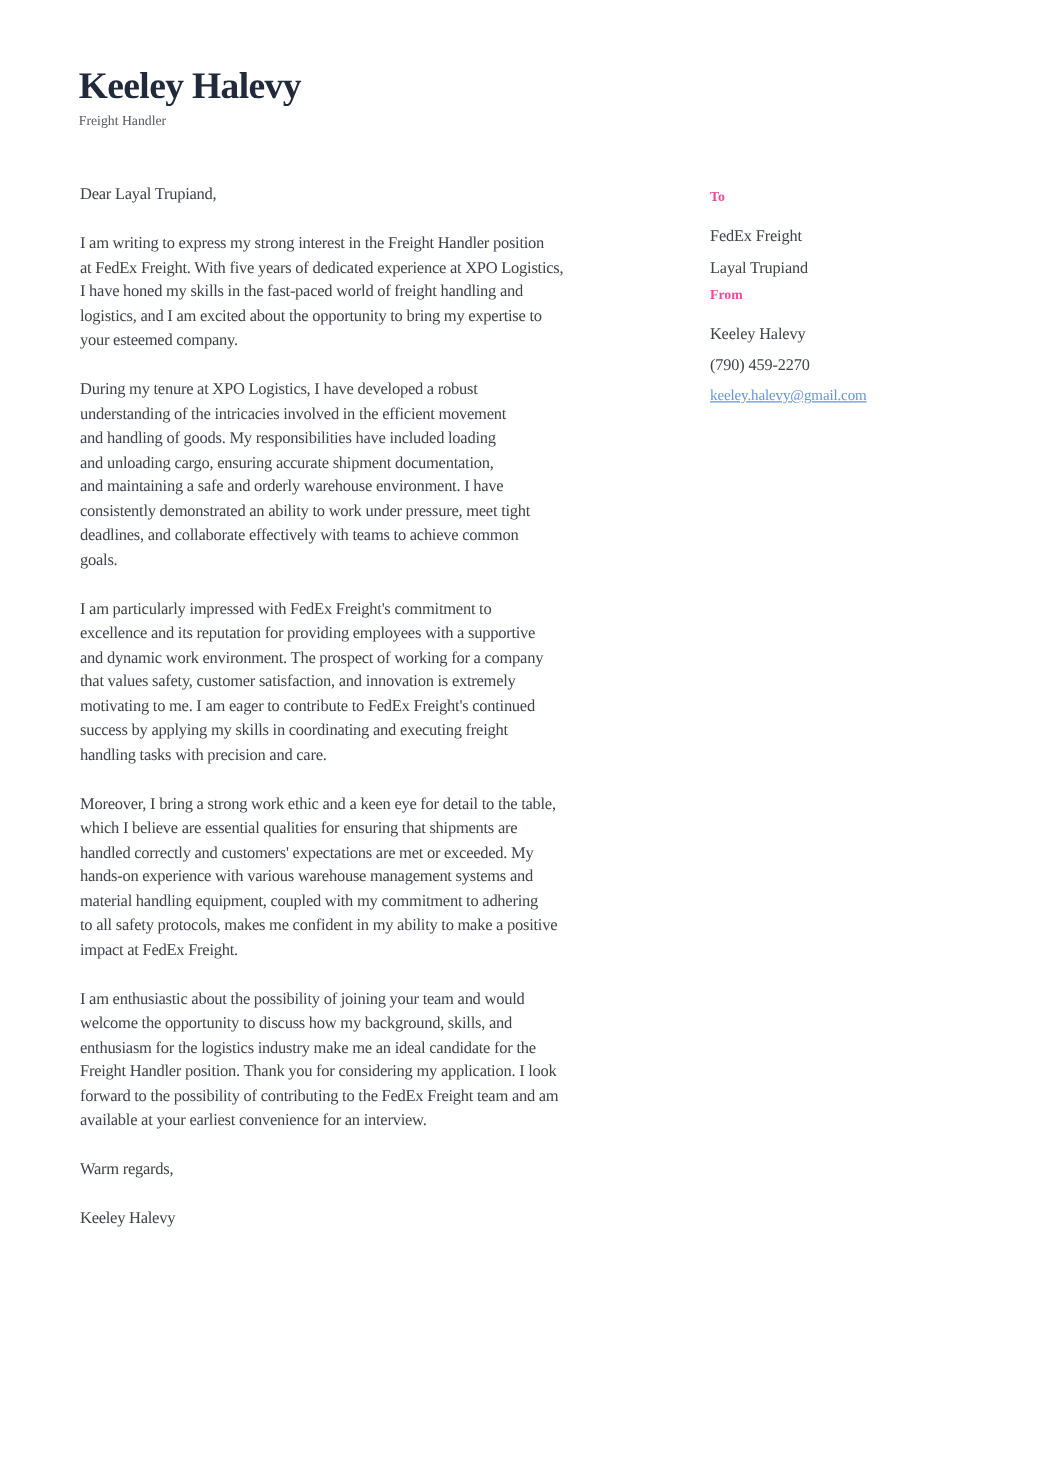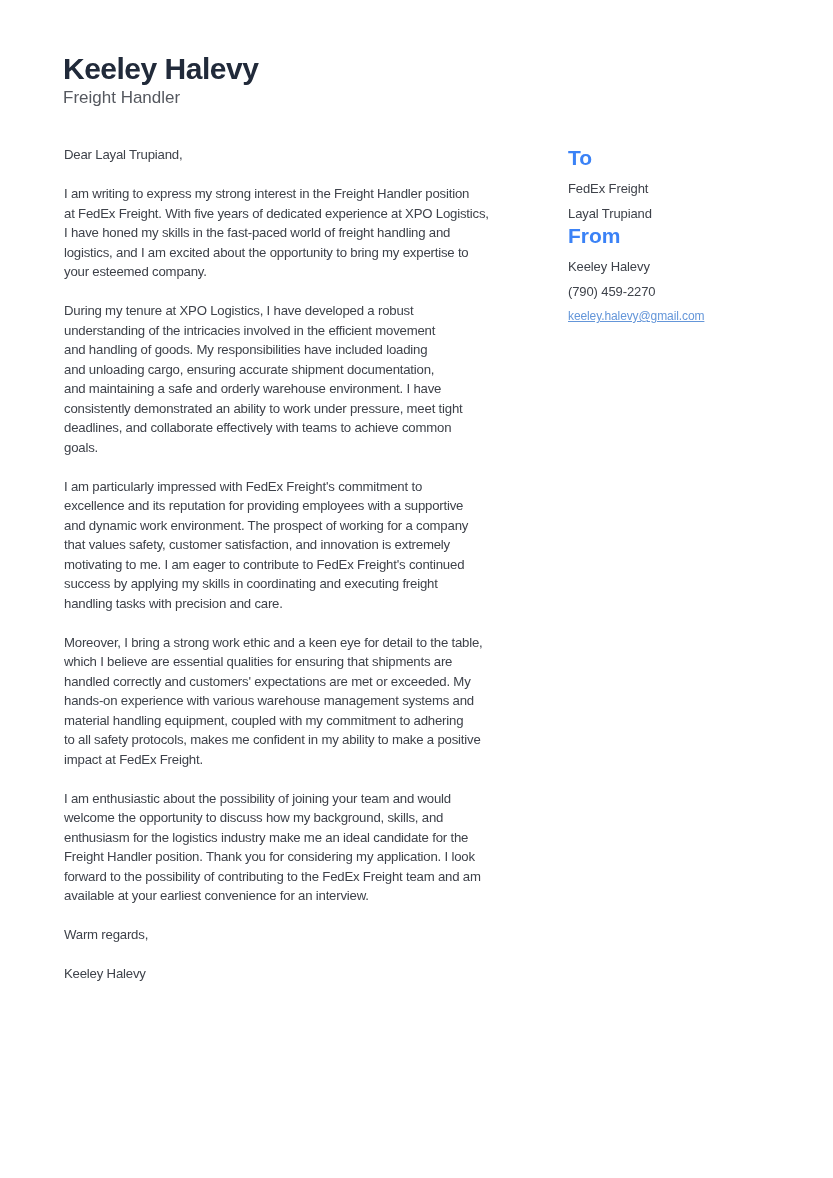--- a/index.html
+++ b/index.html
@@ -5,38 +5,38 @@
   html, body {
     margin: 0;
     padding: 0;
     background: #ffffff;
   }
   .page {
     position: relative;
     width: 752px;
     height: 1178px;
     background: #ffffff;
-    font-family: Liberation Sans, sans-serif;
+    font-family: Liberation Serif, serif;
     overflow: hidden;
   }
   .header {
     position: absolute;
     left: 63px;
     top: 52px;
   }
   .name {
     font-size: 30px;
     font-weight: 700;
     letter-spacing: -0.5px;
     line-height: 34px;
     color: #212a3a;
     margin: 0;
   }
   .job-title {
-    font-size: 17px;
+    font-size: 11px;
     line-height: 17px;
     color: #55585f;
     margin-top: 3px;
   }
   .letter {
     position: absolute;
     left: 64px;
     top: 145px;
     width: 505px;
     font-size: 13.2px;
@@ -49,24 +49,24 @@
     white-space: pre-line;
   }
   .letter p:last-child { margin-bottom: 0; }
   .sidebar {
     position: absolute;
     left: 568px;
     top: 148px;
     width: 210px;
   }
   .sb-heading {
-    font-size: 21px;
+    font-size: 11px;
     font-weight: 700;
     line-height: 20px;
-    color: #3b82f6;
+    color: #ec4899;
     margin: 0 0 8px 0;
   }
   .sb-items { margin: 0; }
   .sb-item {
     font-size: 13px;
     line-height: 25px;
     letter-spacing: -0.1px;
     color: #3e424a;
   }
   .sb-section-from { }

